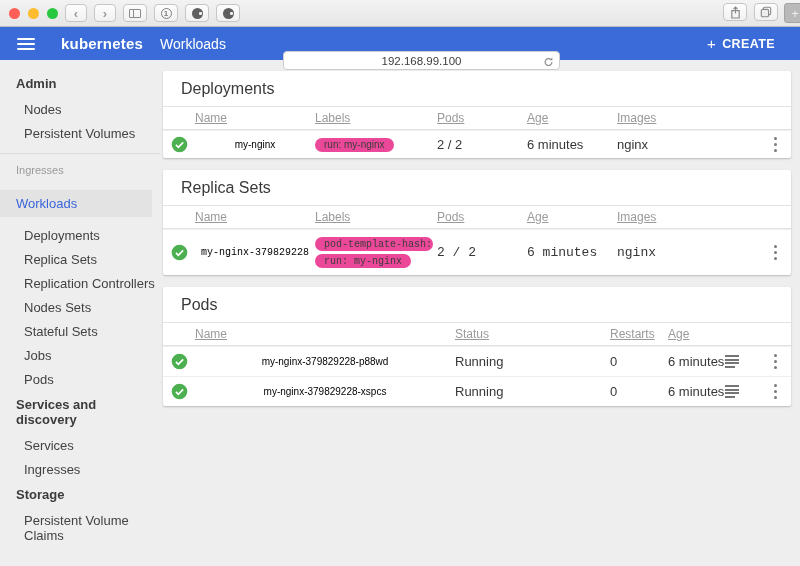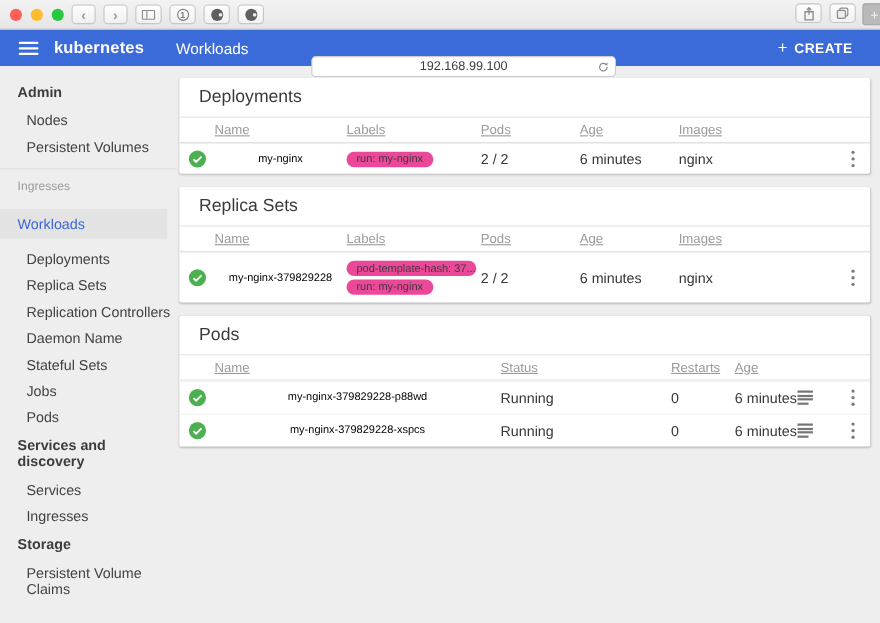--- a/index.html
+++ b/index.html
@@ -26,21 +26,21 @@
             border:1px solid #cdcdcd; border-radius:4px; display:flex; align-items:center; justify-content:center;margin-top:47px; }
   .urlbar .url { font-size:11.5px; color:#3c3c3c; }
   .urlbar .reload { position:absolute; right:5px; top:2px; color:#8a8a8a; }
   .right-btns { position:absolute; right:0; top:3px; display:flex; }
   .share-ic, .tabs-ic { color:#8a8a8a; }
   .newtab { width:22px; height:20px; background:#b9b9b9; border:1px solid #a3a3a3; border-radius:3px 0 0 3px;
             color:#efefef; font-size:13px; display:flex; align-items:center; justify-content:center; margin-left:6px;
             margin-right:-6px; }
 
   
-  .appbar { height:33px; background:#3b6bd8; display:flex; align-items:center; color:#fff; }
+  .appbar { height:33px; background:#3b6bd8; display:flex; align-items:center; color:#fff;gap:12px; }
   .hamburger { width:18px; margin-left:17px; display:flex; flex-direction:column; gap:3px; cursor:pointer; }
   .hamburger span { height:2px; background:#fff; border-radius:1px; }
   .brand { font-size:15px; font-weight:bold; margin-left:14px; letter-spacing:0.2px; }
   .page-title { font-size:14px; position:absolute; left:160px; }
   .create-btn { margin-left:auto; margin-right:25px; font-size:12.5px; font-weight:bold;
                 letter-spacing:0.4px; display:flex; align-items:center; gap:6px; cursor:pointer; }
   .create-btn .plus { font-size:15px; font-weight:normal; }
 
   
   .page { display:flex; height:506px; }
@@ -60,21 +60,21 @@
   
   .content { flex:1; padding:11px 9px 0 3px; }
   .card { background:#fff; border-radius:2px; box-shadow:0 1px 2px rgba(0,0,0,0.22); margin-bottom:12px; }
   .card-title { font-size:16px; color:#3a3a3a; padding:9px 18px 8px; border-bottom:1px solid #e3e3e3; }
   .thead, .trow { display:grid; align-items:center; padding:0 8px 0 8px; }
   .thead { height:23px; font-size:12px; color:#9a9a9a; border-bottom:1px solid #e3e3e3; }
   .trow { border-top:1px solid #efefef; }
   .trow:first-of-type { border-top:none; }
   .grid-a { grid-template-columns:24px 120px 122px 90px 90px 1fr 30px; }
   .grid-b { grid-template-columns:24px 260px 155px 58px 1fr 28px 30px; }
-  .row-h28 { height:28px; } .row-h30 { height:30px; } .row-h46 { height:46px; }
+  .row-h28 { height:28px; } .row-h30 { height:30px; } .row-h46 { height:46px;font-family:Liberation Mono, monospace; }
   .cell { font-size:13px; color:#373737; overflow:hidden; white-space:nowrap; }
   .cell.hdr { font-size:12px; color:#9a9a9a;text-decoration:underline; }
   a.link { font-size:10px; color:#000000; text-decoration:none; cursor:pointer;text-align:center; }
   .ok-ic { width:17px; height:17px; display:block; }
   .chips { display:flex; flex-direction:column; gap:3px; align-items:flex-start; }
   .chip { background:#ec4899; border-radius:10px; padding:1.5px 9px; font-size:10px; color:#3c3c3c; max-width:118px;
           overflow:hidden; white-space:nowrap; }
   .kebab { display:flex; flex-direction:column; gap:2.5px; align-items:center; justify-self:end; padding:4px 6px; cursor:pointer; }
   .kebab i { width:3.2px; height:3.2px; border-radius:50%; background:#7a7a7a; }
   .logs-ic { display:flex; flex-direction:column; gap:1.8px; cursor:pointer; }
@@ -151,21 +151,21 @@
     <div class="side-item">Nodes</div>
     <div class="side-item">Persistent Volumes</div>
     <div class="side-divider"></div>
     <div class="ns-label">Ingresses</div>
     <div class="gap8"></div>
     <div class="side-item top selected">Workloads</div>
     <div class="gap6"></div>
     <div class="side-item">Deployments</div>
     <div class="side-item">Replica Sets</div>
     <div class="side-item">Replication Controllers</div>
-    <div class="side-item">Daemon Name</div>
+    <div class="side-item">Nodes Sets</div>
     <div class="side-item">Stateful Sets</div>
     <div class="side-item">Jobs</div>
     <div class="side-item">Pods</div>
     <div class="side-header">Services and discovery</div>
     <div class="side-item">Services</div>
     <div class="side-item">Ingresses</div>
     <div class="side-header">Storage</div>
     <div class="side-item">Persistent Volume Claims</div>
 
   </div>

